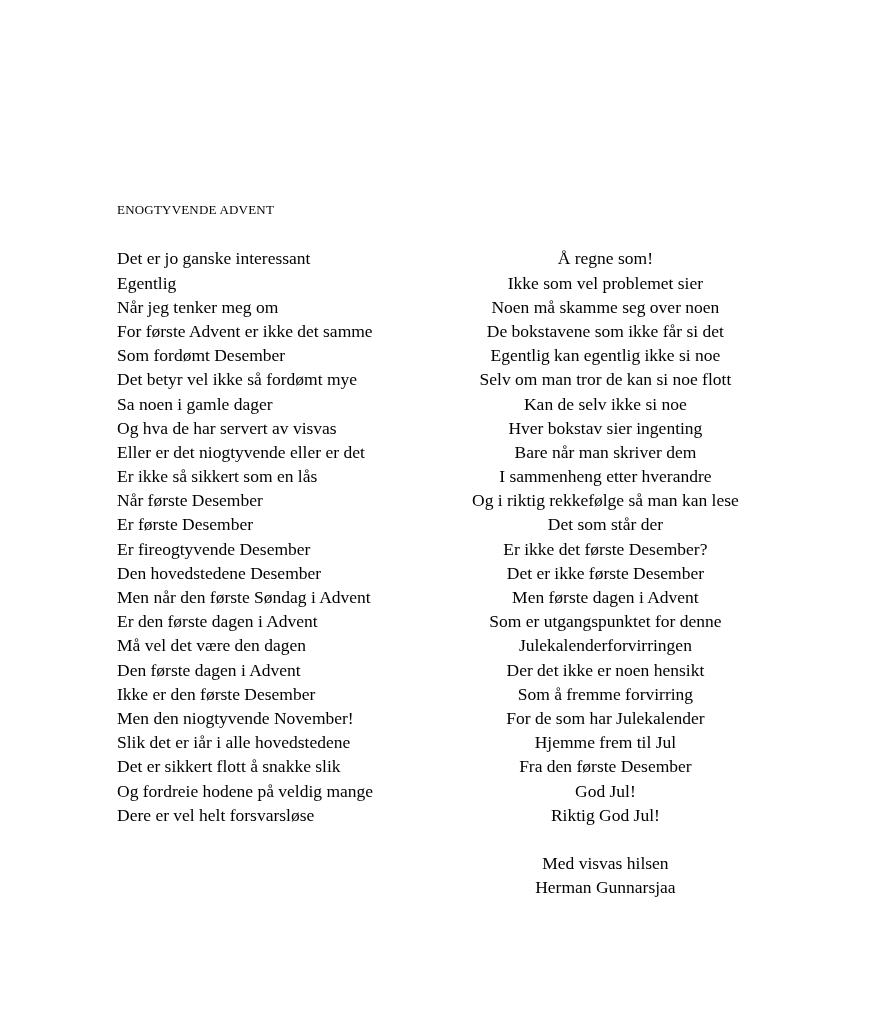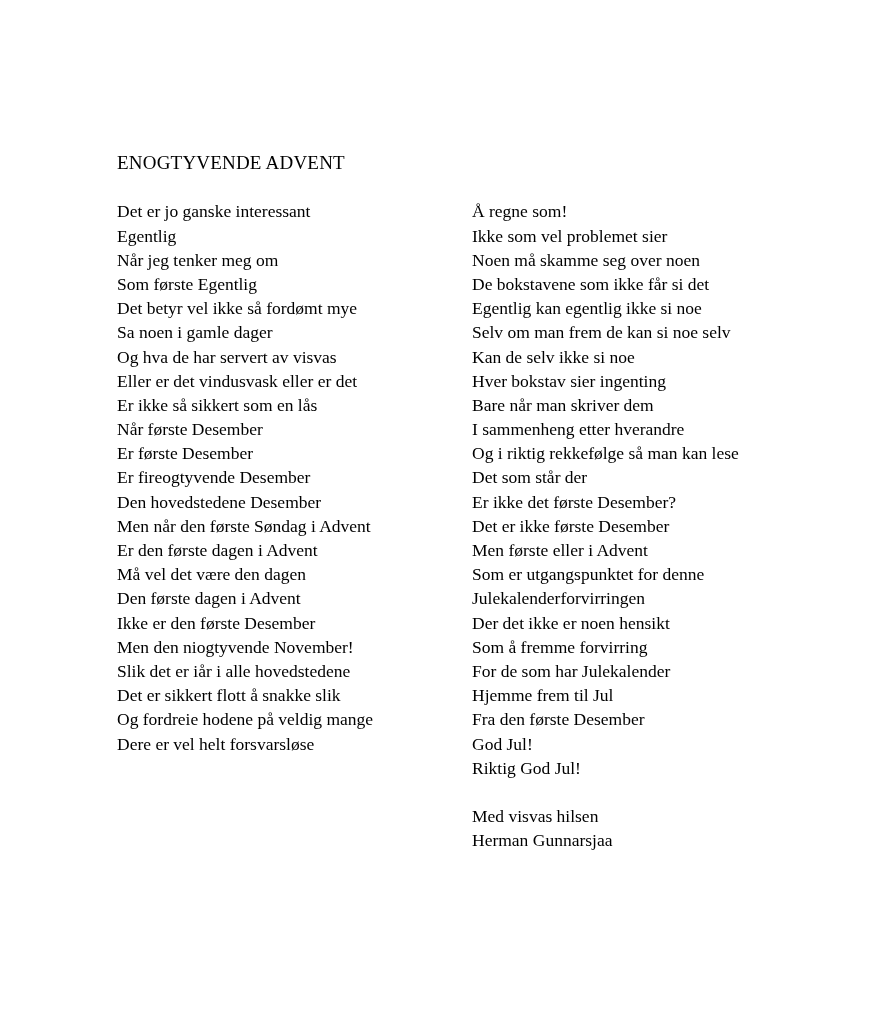--- a/index.html
+++ b/index.html
@@ -14,40 +14,42 @@
     overflow: hidden;
     font-family: "Liberation Serif", "DejaVu Serif", serif;
     color: #000000;
   }
   .page-content {
     position: absolute;
     left: 117px;
     top: 151px;
   }
   .doc-title {
-    font-size: 19px;
+    font-size: 13px;
     line-height: 24.2px;
     height: 24.2px;
     white-space: nowrap;
     letter-spacing: 0.2px;
+    margin-top: 47px;
   }
   .spacer-line {
     height: 24.2px;
   }
   .columns {
     display: flex;
     align-items: flex-start;
     font-family: Liberation Serif, serif;
   }
   .col-left {
     width: 355px;
     flex: 0 0 355px;
   }
   .col-right {
     flex: 0 0 auto;
+    text-align: center;
   }
   .line {
     font-size: 17.5px;
     line-height: 24.2px;
     height: 24.2px;
     white-space: nowrap;
   }
 </style>
 </head>
 <body>
@@ -57,25 +59,26 @@
   <div class="doc-title">ENOGTYVENDE ADVENT</div>
 
   <div class="spacer-line"></div>
 
   <div class="columns">
 
     <div class="col-left">
         <div class="line">Det er jo ganske interessant</div>
         <div class="line">Egentlig</div>
         <div class="line">Når jeg tenker meg om</div>
-        <div class="line">Som første Egentlig</div>
+        <div class="line">For første Advent er ikke det samme</div>
+        <div class="line">Som fordømt Desember</div>
         <div class="line">Det betyr vel ikke så fordømt mye</div>
         <div class="line">Sa noen i gamle dager</div>
         <div class="line">Og hva de har servert av visvas</div>
-        <div class="line">Eller er det vindusvask eller er det</div>
+        <div class="line">Eller er det niogtyvende eller er det</div>
         <div class="line">Er ikke så sikkert som en lås</div>
         <div class="line">Når første Desember</div>
         <div class="line">Er første Desember</div>
         <div class="line">Er fireogtyvende Desember</div>
         <div class="line">Den hovedstedene Desember</div>
         <div class="line">Men når den første Søndag i Advent</div>
         <div class="line">Er den første dagen i Advent</div>
         <div class="line">Må vel det være den dagen</div>
         <div class="line">Den første dagen i Advent</div>
         <div class="line">Ikke er den første Desember</div>
@@ -86,30 +89,30 @@
         <div class="line">Dere er vel helt forsvarsløse</div>
       </div>
 
     <div class="col-right">
       <div>
           <div class="line">Å regne som!</div>
           <div class="line">Ikke som vel problemet sier</div>
           <div class="line">Noen må skamme seg over noen</div>
           <div class="line">De bokstavene som ikke får si det</div>
           <div class="line">Egentlig kan egentlig ikke si noe</div>
-          <div class="line">Selv om man frem de kan si noe selv</div>
+          <div class="line">Selv om man tror de kan si noe flott</div>
           <div class="line">Kan de selv ikke si noe</div>
           <div class="line">Hver bokstav sier ingenting</div>
           <div class="line">Bare når man skriver dem</div>
           <div class="line">I sammenheng etter hverandre</div>
           <div class="line">Og i riktig rekkefølge så man kan lese</div>
           <div class="line">Det som står der</div>
           <div class="line">Er ikke det første Desember?</div>
           <div class="line">Det er ikke første Desember</div>
-          <div class="line">Men første eller i Advent</div>
+          <div class="line">Men første dagen i Advent</div>
           <div class="line">Som er utgangspunktet for denne</div>
           <div class="line">Julekalenderforvirringen</div>
           <div class="line">Der det ikke er noen hensikt</div>
           <div class="line">Som å fremme forvirring</div>
           <div class="line">For de som har Julekalender</div>
           <div class="line">Hjemme frem til Jul</div>
           <div class="line">Fra den første Desember</div>
           <div class="line">God Jul!</div>
           <div class="line">Riktig God Jul!</div>
         </div>

